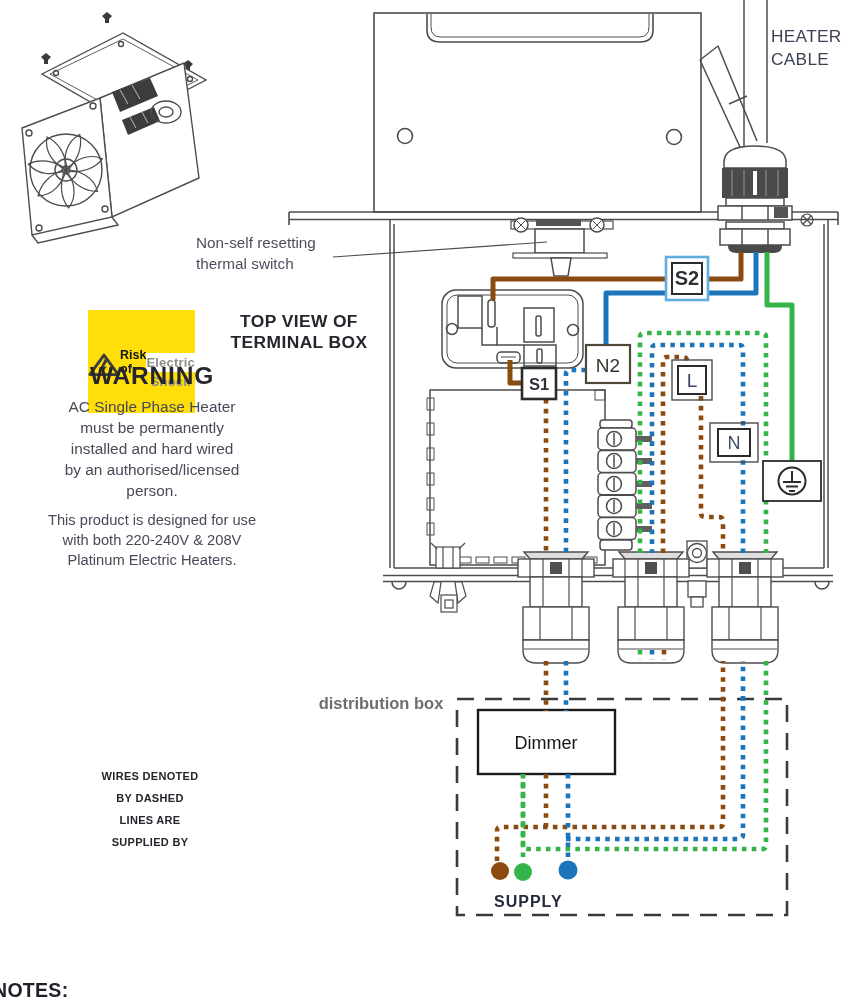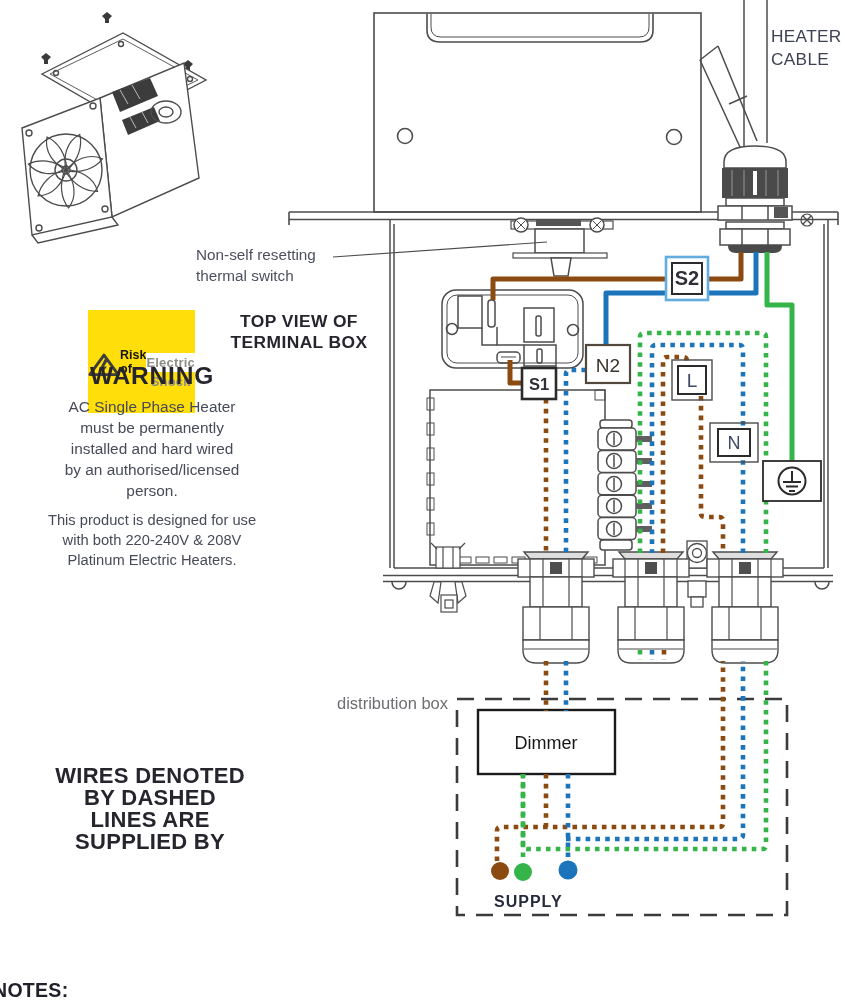--- a/index.html
+++ b/index.html
@@ -3,30 +3,30 @@
 <meta charset="utf-8">
 <style>
   html,body{margin:0;padding:0;background:#fff;}
   #canvas{
     position:relative;width:845px;height:1000px;background:#fff;overflow:hidden;
     font-family:"Liberation Sans", sans-serif;
   }
   #art{position:absolute;left:0;top:0;}
   .abs{position:absolute;}
   .txt-center{text-align:center;}
-  .txt-right{text-align:right;}
-
-  #thermal-label{left:196px;top:233px;width:160px;font-size:15.3px;line-height:20.5px;color:#4E4F5E;margin-top:12px;}
+  .txt-right{text-align:center;font-weight:bold;}
+
+  #thermal-label{left:196px;top:233px;width:160px;font-size:15.3px;line-height:20.5px;color:#4E4F5E;}
   #heater-cable-label{left:771px;top:25px;width:80px;font-size:17.3px;line-height:23px;color:#3E4254;font-weight:500;letter-spacing:.3px;}
   #top-view-label{left:203px;top:311px;width:192px;font-size:17.4px;line-height:20.5px;font-weight:bold;color:#26252D;letter-spacing:.4px;}
   #warning-block{left:8px;top:362px;width:288px;color:#474A58;}
   #warning-title{font-size:24.5px;font-weight:bold;color:#26252D;letter-spacing:.8px;margin-bottom:6px;}
   #warning-body{font-size:15.4px;line-height:21px;}
   #warning-note{font-size:14.7px;line-height:20px;margin-top:9px;}
-  #installer-note{left:36px;top:765px;width:228px;font-size:22px;line-height:22px;font-weight:bold;color:#26252D;letter-spacing:.3px;}
+  #installer-note{left:36px;top:765px;width:228px;font-size:11px;line-height:22px;font-weight:bold;color:#26252D;letter-spacing:.3px;}
   #notes-label{left:-7px;top:979px;font-size:19.5px;font-weight:bold;color:#20202A;letter-spacing:.3px;}
   #dist-box-label{left:314px;top:694px;width:134px;font-size:16.5px;color:#6C6E71;}
 
   #shock-label{left:88px;top:310px;width:107px;height:103px;background:#FFDE0A;display:flex;align-items:center;}
   #shock-label .tri{margin-top:6px;}
   #shock-risk{font-size:12.5px;font-weight:bold;color:#141414;line-height:14px;}
   #shock-band{margin-top:2px;width:100%;height:19px;background:#ffffff;text-align:center;font-size:13px;font-weight:bold;color:#8E8F86;line-height:19px;letter-spacing:.2px;}
 </style>
 </head>
 <body>

